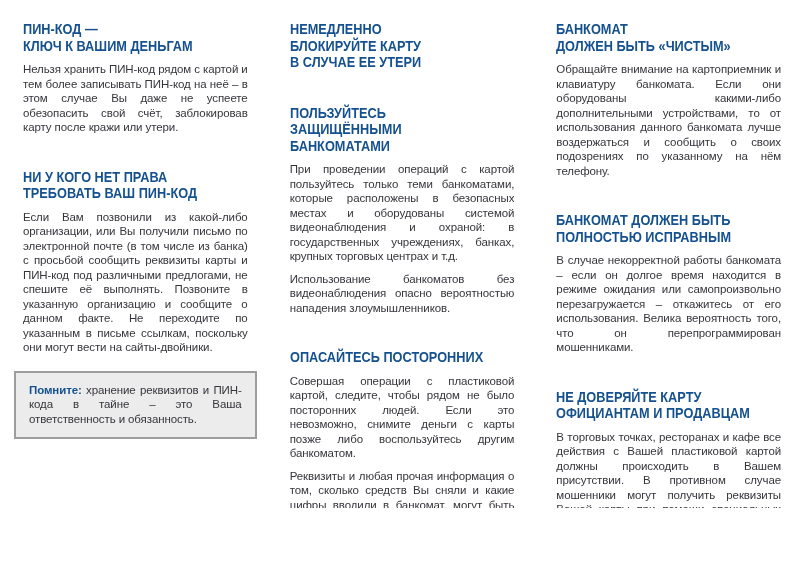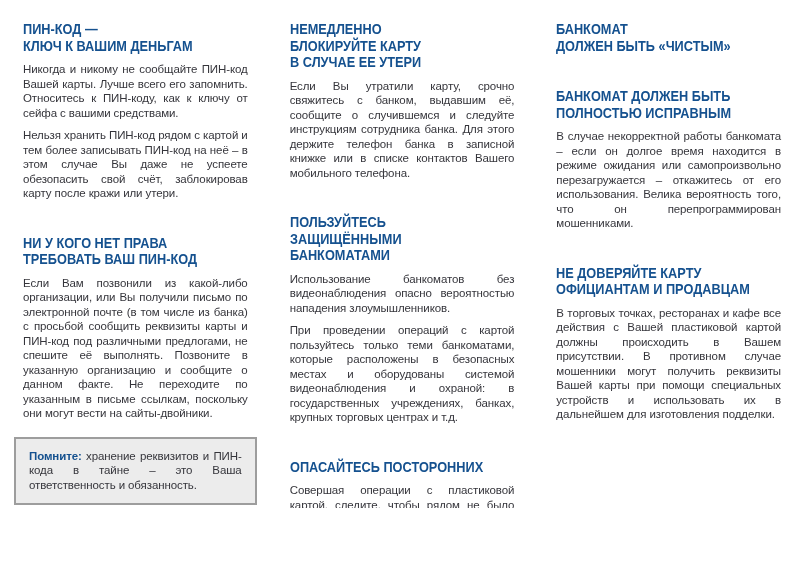--- a/index.html
+++ b/index.html
@@ -48,58 +48,57 @@
 </style>
 </head>
 <body>
 
 <div class="page">
 
   <div class="col">
     <div class="sec">
       <h2 class="h">ПИН-КОД —
 КЛЮЧ К ВАШИМ ДЕНЬГАМ</h2>
-      <p class="body">Никогда и никому не сообщайте ПИН-код Вашей карты. Лучше всего его запомнить. Относитесь к ПИН-коду, как к ключу от сейфа с вашими средствами.</p>
       <p class="body">Нельзя хранить ПИН-код рядом с картой и тем более записывать ПИН-код на неё – в этом случае Вы даже не успеете обезопасить свой счёт, заблокировав карту после кражи или утери.</p>
     </div>
     <div class="sec">
       <h2 class="h">НИ У КОГО НЕТ ПРАВА
 ТРЕБОВАТЬ ВАШ ПИН-КОД</h2>
       <p class="body">Если Вам позвонили из какой-либо организации, или Вы получили письмо по электронной почте (в том числе из банка) с просьбой сообщить реквизиты карты и ПИН-код под различными предлогами, не спешите её выполнять. Позвоните в указанную организацию и сообщите о данном факте. Не переходите по указанным в письме ссылкам, поскольку они могут вести на сайты-двойники.</p>
     </div>
     <div class="note">
       <p class="body"><span class="note-label">Помните:</span> <span>хранение реквизитов и ПИН-кода в тайне – это Ваша ответственность и обязанность.</span></p>
     </div>
   </div>
 
   <div class="col">
     <div class="sec">
       <h2 class="h">НЕМЕДЛЕННО
 БЛОКИРУЙТЕ КАРТУ
 В СЛУЧАЕ ЕЕ УТЕРИ</h2>
-      <p class="body">Если Вы утратили карту, срочно свяжитесь с банком, выдавшим её, сообщите о случившемся и следуйте инструкциям сотрудника банка. Для этого держите телефон банка в записной книжке или в списке контактов Вашего мобильного телефона.</p>
     </div>
     <div class="sec">
       <h2 class="h">ПОЛЬЗУЙТЕСЬ
 ЗАЩИЩЁННЫМИ
 БАНКОМАТАМИ</h2>
+      <p class="body">При проведении операций с картой пользуйтесь только теми банкоматами, которые расположены в безопасных местах и оборудованы системой видеонаблюдения и охраной: в государственных учреждениях, банках, крупных торговых центрах и т.д.</p>
       <p class="body">Использование банкоматов без видеонаблюдения опасно вероятностью нападения злоумышленников.</p>
-      <p class="body">При проведении операций с картой пользуйтесь только теми банкоматами, которые расположены в безопасных местах и оборудованы системой видеонаблюдения и охраной: в государственных учреждениях, банках, крупных торговых центрах и т.д.</p>
     </div>
     <div class="sec">
       <h2 class="h">ОПАСАЙТЕСЬ ПОСТОРОННИХ</h2>
       <p class="body">Совершая операции с пластиковой картой, следите, чтобы рядом не было посторонних людей. Если это невозможно, снимите деньги с карты позже либо воспользуйтесь другим банкоматом.</p>
       <p class="body">Реквизиты и любая прочая информация о том, сколько средств Вы сняли и какие цифры вводили в банкомат, могут быть использованы мошенниками.</p>
     </div>
   </div>
 
   <div class="col">
     <div class="sec">
       <h2 class="h">БАНКОМАТ
 ДОЛЖЕН БЫТЬ «ЧИСТЫМ»</h2>
+      <p class="body">Обращайте внимание на картоприемник и клавиатуру банкомата. Если они оборудованы какими-либо дополнительными устройствами, то от использования данного банкомата лучше воздержаться и сообщить о своих подозрениях по указанному на нём телефону.</p>
     </div>
     <div class="sec">
       <h2 class="h">БАНКОМАТ ДОЛЖЕН БЫТЬ
 ПОЛНОСТЬЮ ИСПРАВНЫМ</h2>
       <p class="body">В случае некорректной работы банкомата – если он долгое время находится в режиме ожидания или самопроизвольно перезагружается – откажитесь от его использования. Велика вероятность того, что он перепрограммирован мошенниками.</p>
     </div>
     <div class="sec">
       <h2 class="h">НЕ ДОВЕРЯЙТЕ КАРТУ
 ОФИЦИАНТАМ И ПРОДАВЦАМ</h2>
       <p class="body">В торговых точках, ресторанах и кафе все действия с Вашей пластиковой картой должны происходить в Вашем присутствии. В противном случае мошенники могут получить реквизиты Вашей карты при помощи специальных устройств и использовать их в дальнейшем для изготовления подделки.</p>

